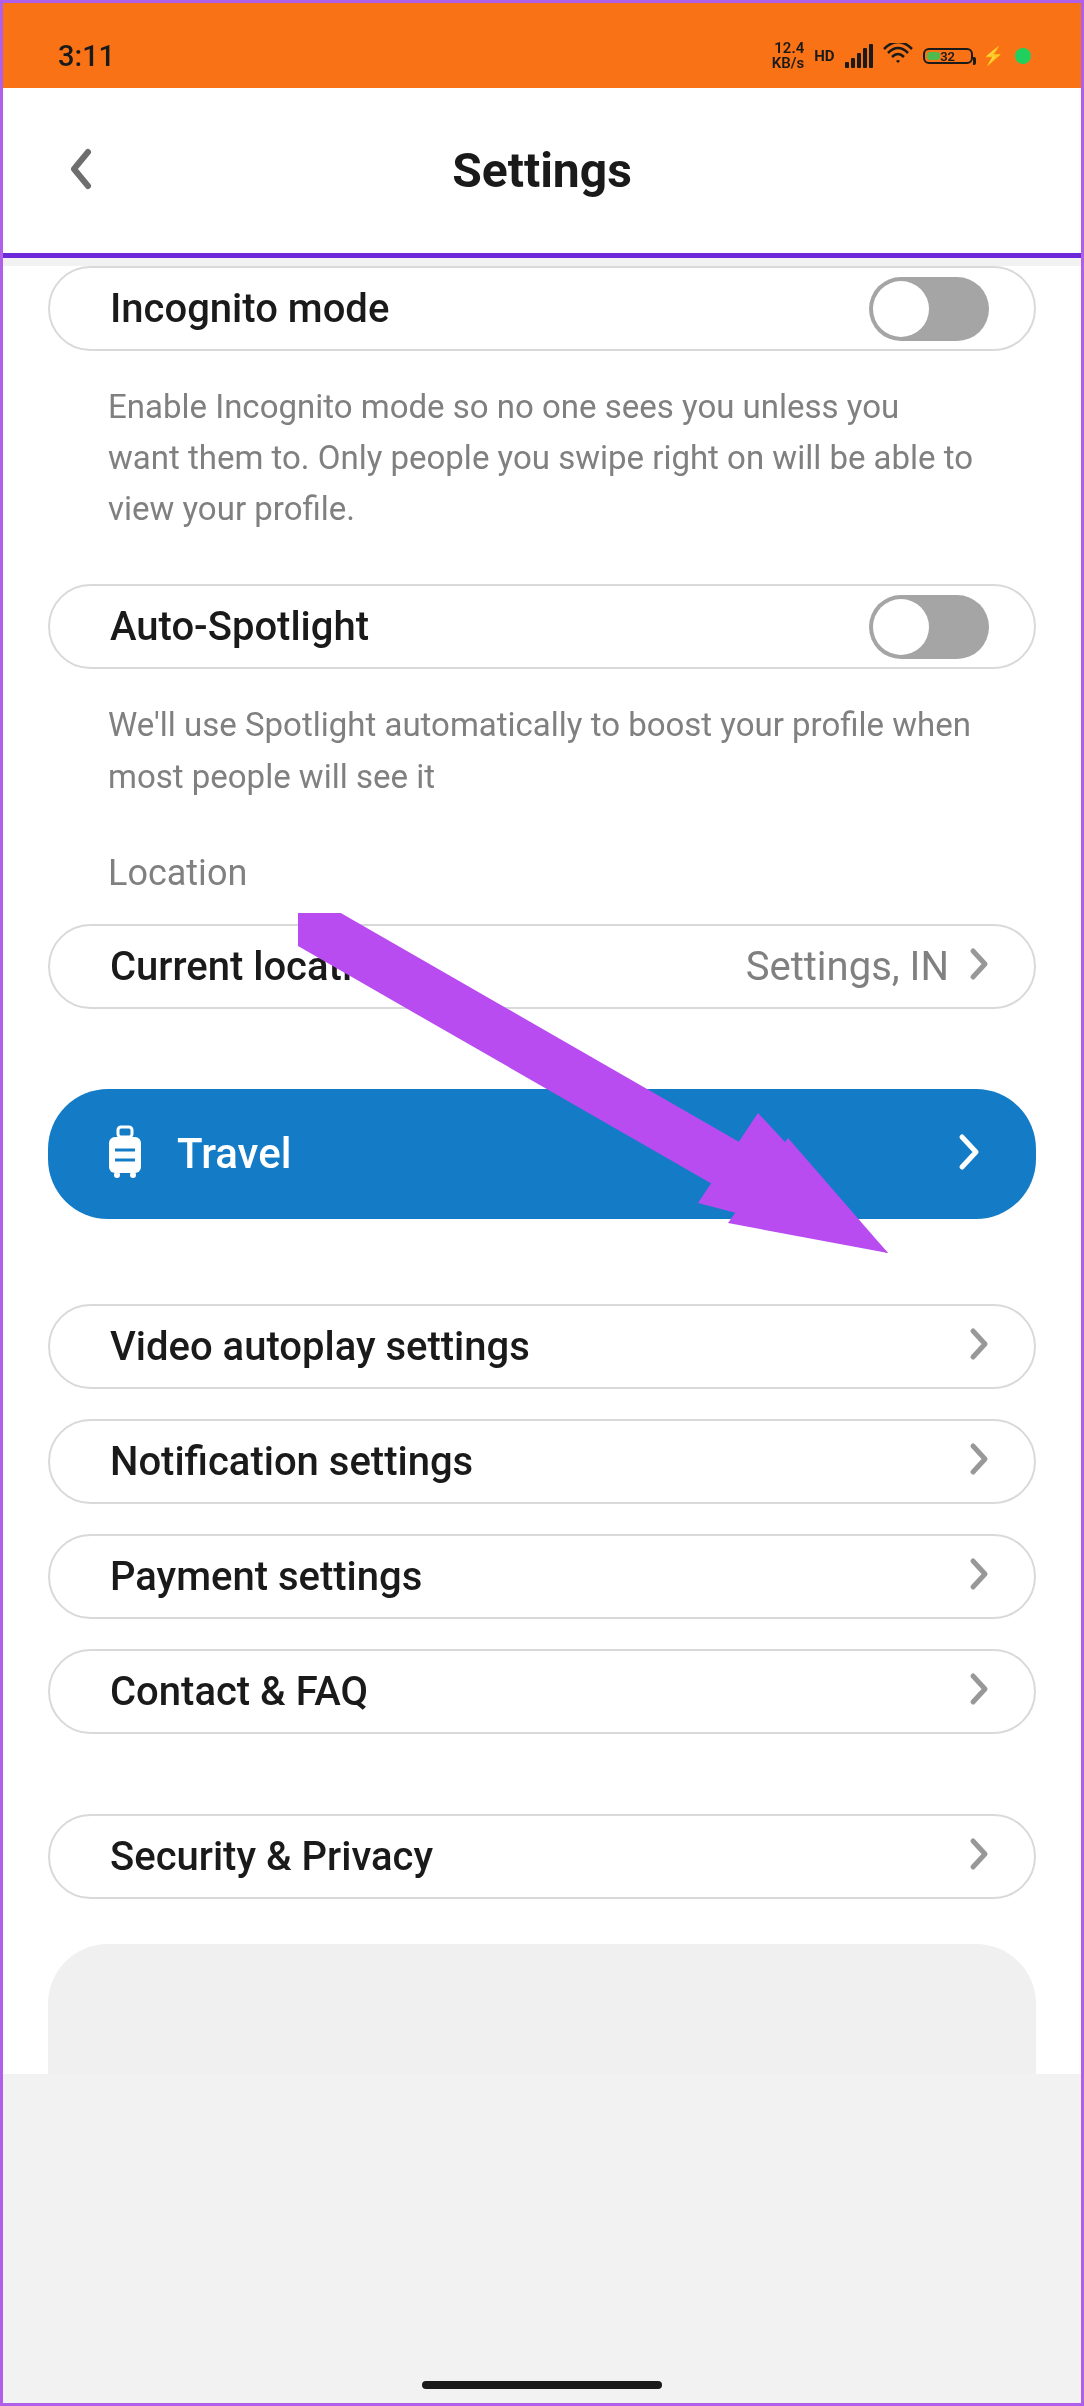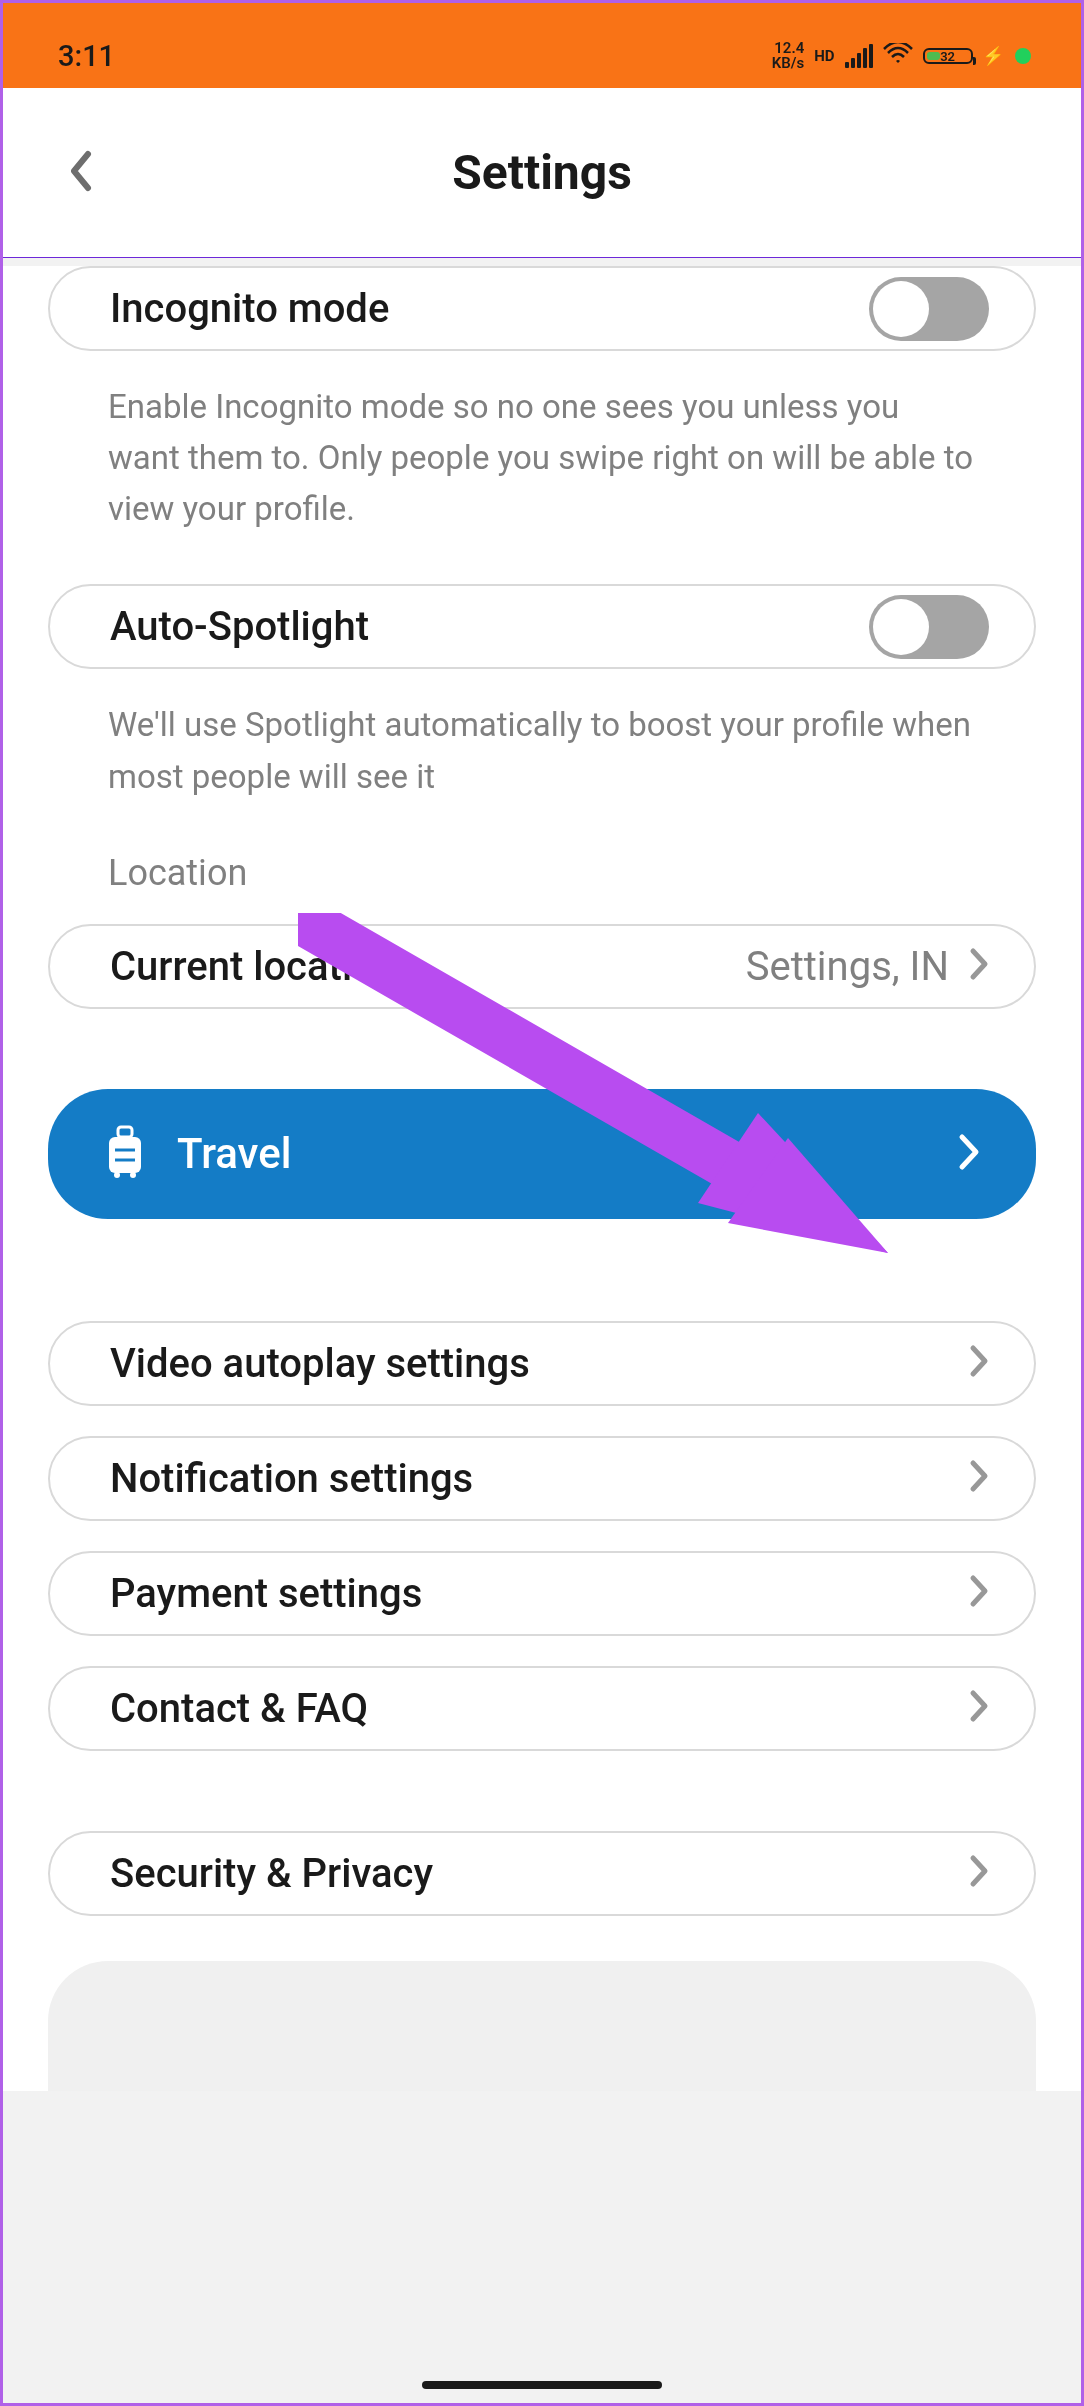--- a/index.html
+++ b/index.html
@@ -105,21 +105,21 @@
       background: #21d05c;
       border-radius: 50%;
     }
     .header {
       height: 170px;
       background: #fff;
       display: flex;
       align-items: center;
       padding: 0 55px;
       position: relative;
-      border-bottom: 1px solid #6d28d9;
+      border-bottom: 5px solid #6d28d9;
     }
     .back-button {
       position: absolute;
       left: 65px;
     }
     .back-button svg {
       width: 28px;
       height: 42px;
     }
     .header-title {
@@ -197,21 +197,21 @@
     }
     .travel-row {
       background: #147cc6;
       border: none;
       border-radius: 60px;
       height: 130px;
       display: flex;
       align-items: center;
       justify-content: space-between;
       padding: 0 55px 0 55px;
-      margin-bottom: 52px;
+      margin-bottom: 35px;
     }
     .travel-left {
       display: flex;
       align-items: center;
       gap: 30px;
     }
     .travel-label {
       font-size: 42px;
       font-weight: 500;
       color: #fff;

